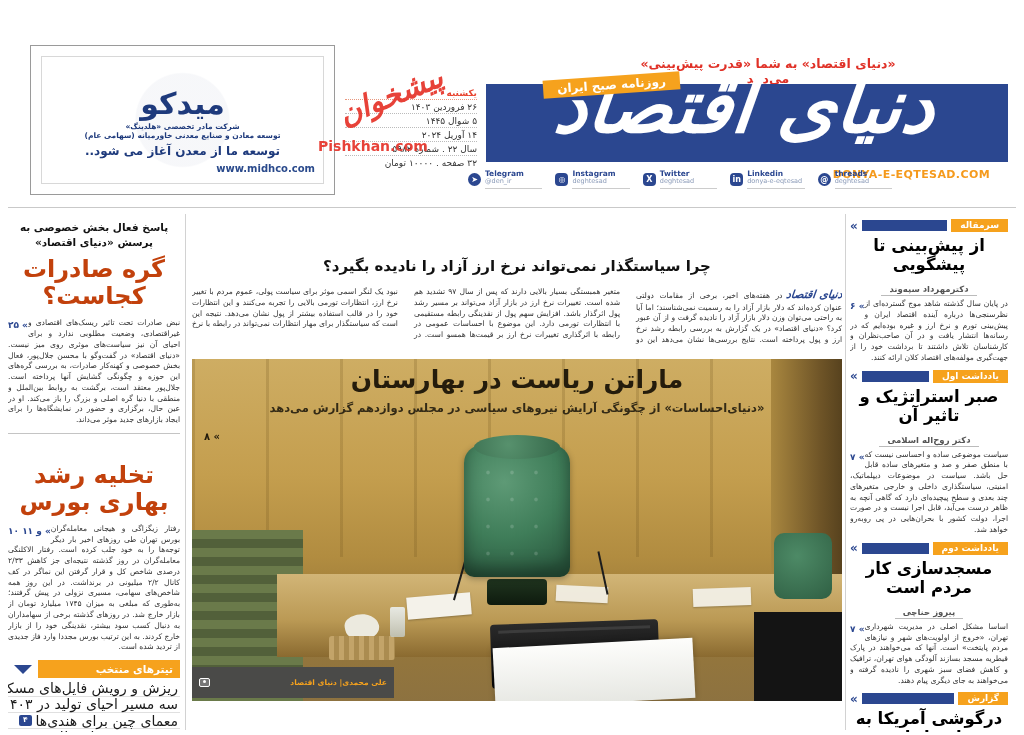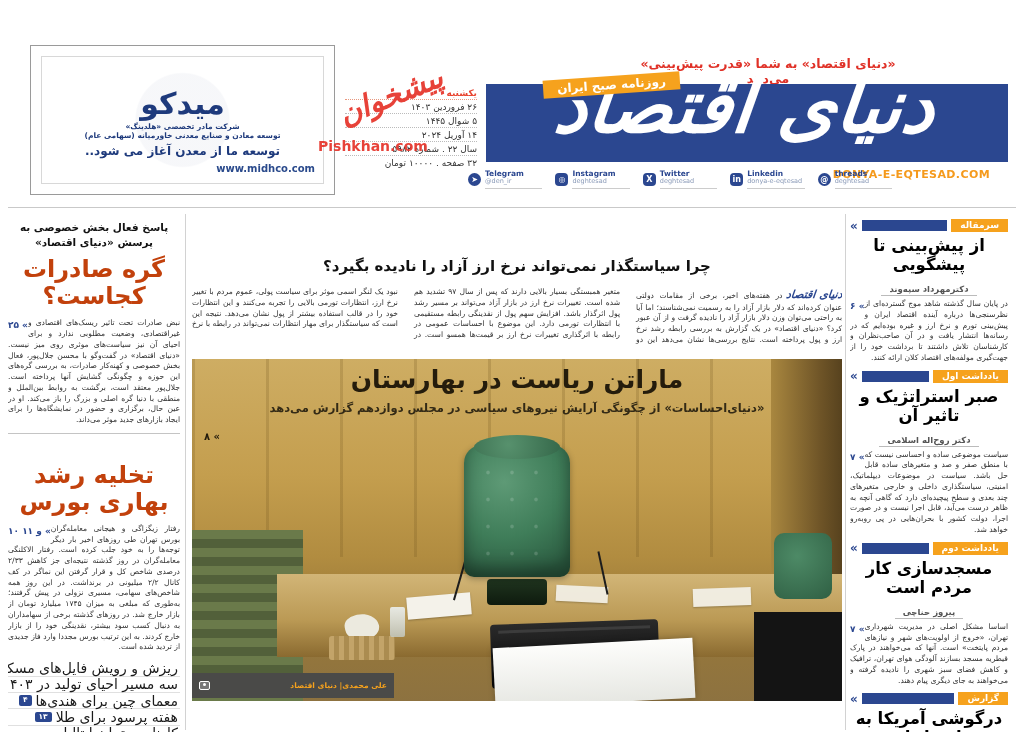--- a/index.html
+++ b/index.html
@@ -137,21 +137,21 @@
   .tissue-box{position:absolute;left:21%;top:81%;width:66px;height:24px;z-index:4;
             background:repeating-linear-gradient(90deg,#c3a469 0 5px,#ab8c50 5px 10px);border-radius:3px;}
   .tissue{position:absolute;left:23.5%;top:74.5%;width:34px;height:26px;z-index:4;
             background:#eceadf;border-radius:40% 60% 45% 55%;transform:rotate(-12deg);}
   .glass{position:absolute;left:30.5%;top:72.5%;width:15px;height:30px;z-index:4;
             background:linear-gradient(180deg,rgba(235,240,240,.9),rgba(200,210,210,.75));
             border-radius:2px;}
   .mic{position:absolute;width:2px;height:44px;background:#1d1d1d;z-index:3;}
   .mic1{left:41%;top:58%;transform:rotate(16deg);}
   .mic2{left:63%;top:56%;transform:rotate(-12deg);}
-  .credit{position:absolute;left:0;bottom:3px;width:188px;height:25px;background:#4a4a48;z-index:6;
+  .credit{position:absolute;left:0;bottom:3px;width:188px;height:31px;background:#4a4a48;z-index:6;
           display:flex;align-items:center;gap:5px;direction:rtl;padding:0 7px;}
   .credit-text{color:#f6a21d;font-size:7.5px;font-weight:bold;flex:1;text-align:right;}
   .cam-icon{width:9px;height:7px;border:1px solid #fff;border-radius:2px;position:relative;background:#777;}
   .cam-icon::after{content:"";position:absolute;left:2.5px;top:1px;width:3px;height:3px;border-radius:50%;
           background:#fff;}
 </style>
 </head>
 <body>
 
 <div class="canvas">
@@ -287,20 +287,26 @@
       <div class="l-head">گره صادرات کجاست؟</div>
       <div class="body-txt"><span class="pref">۲۵ «</span><span>نبض صادرات تحت تاثیر ریسک‌های اقتصادی و غیراقتصادی، وضعیت مطلوبی ندارد و برای احیای آن نیز سیاست‌های موثری روی میز نیست. «دنیای اقتصاد» در گفت‌وگو با محسن جلال‌پور، فعال بخش خصوصی و کهنه‌کار صادرات، به بررسی گره‌های این حوزه و چگونگی گشایش آنها پرداخته است. جلال‌پور معتقد است، برگشت به روابط بین‌الملل و منطقی با دنیا گره اصلی و بزرگ را باز می‌کند. او در عین حال، برگزاری و حضور در نمایشگاه‌ها را برای ایجاد بازارهای جدید موثر می‌داند.</span></div>
     </div>
 
     <div class="l-art2">
       <div class="l-head">تخلیه رشد بهاری بورس</div>
       <div class="body-txt"><span class="pref">۱۰ و ۱۱ «</span><span>رفتار زیگزاگی و هیجانی معامله‌گران بورس تهران طی روزهای اخیر بار دیگر توجه‌ها را به خود جلب کرده است. رفتار الاکلنگی معامله‌گران در روز گذشته نتیجه‌ای جز کاهش ۲/۳۳ درصدی شاخص کل و قرار گرفتن این نماگر در کف کانال ۲/۲ میلیونی در برنداشت. در این روز همه شاخص‌های سهامی، مسیری نزولی در پیش گرفتند؛ به‌طوری که مبلغی به میزان ۱۷۴۵ میلیارد تومان از بازار خارج شد. در روزهای گذشته برخی از سهامداران به دنبال کسب سود بیشتر، نقدینگی خود را از بازار خارج کردند. به این ترتیب بورس مجددا وارد فاز جدیدی از تردید شده است.</span></div>
     </div>
 
     <div class="titles-box">
+      <div class="titles-head">
+        <div class="titles-head-label">تیترهای منتخب</div>
+        <div class="titles-notch">
+            <div class="chev-down"></div>
+          </div>
+      </div>
       <div class="t-row">
         <span class="t-row-title">ریزش و رویش فایل‌های مسکن</span>
         <span class="t-badge">۷</span>
       </div>
       <div class="t-row">
         <span class="t-row-title">سه مسیر احیای تولید در ۱۴۰۳</span>
         <span class="t-badge">۳</span>
       </div>
       <div class="t-row">
         <span class="t-row-title">معمای چین برای هندی‌ها</span>

